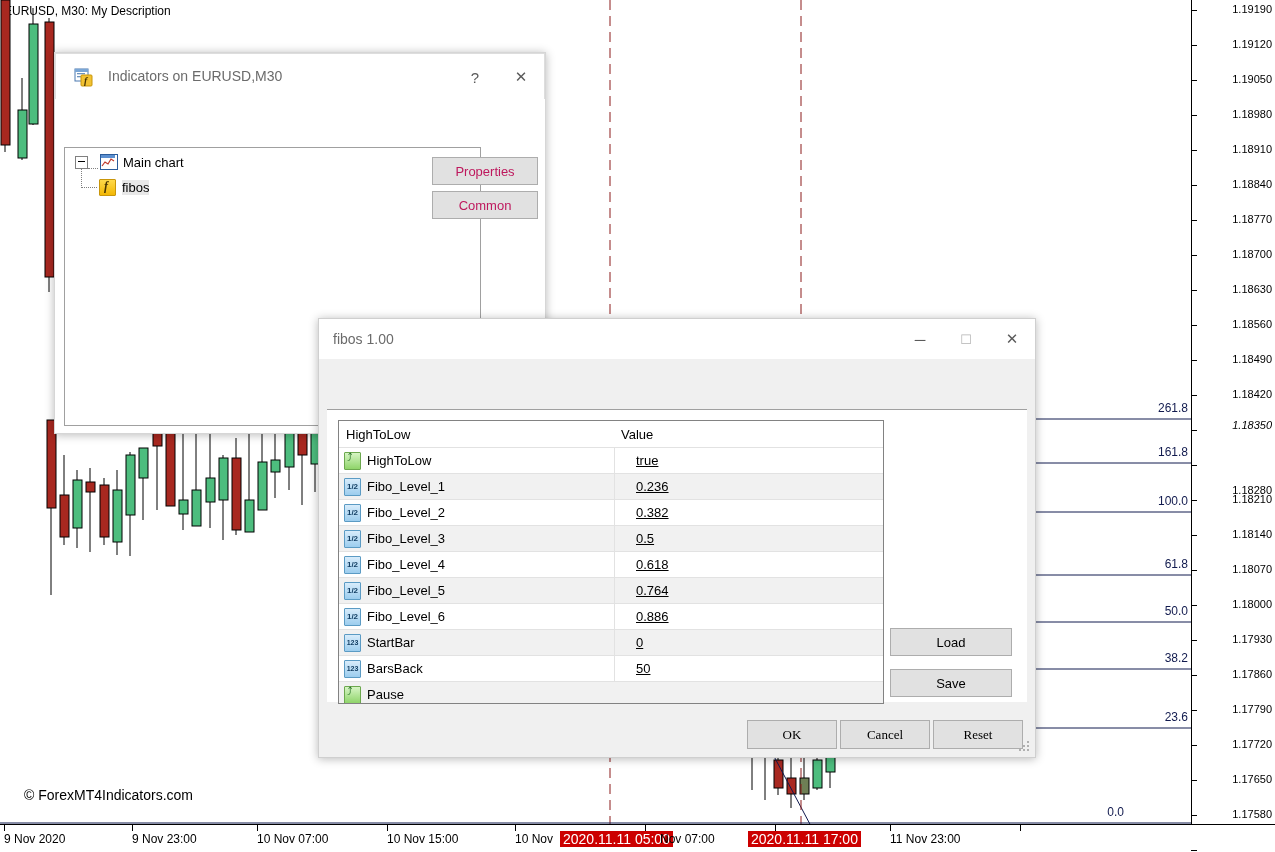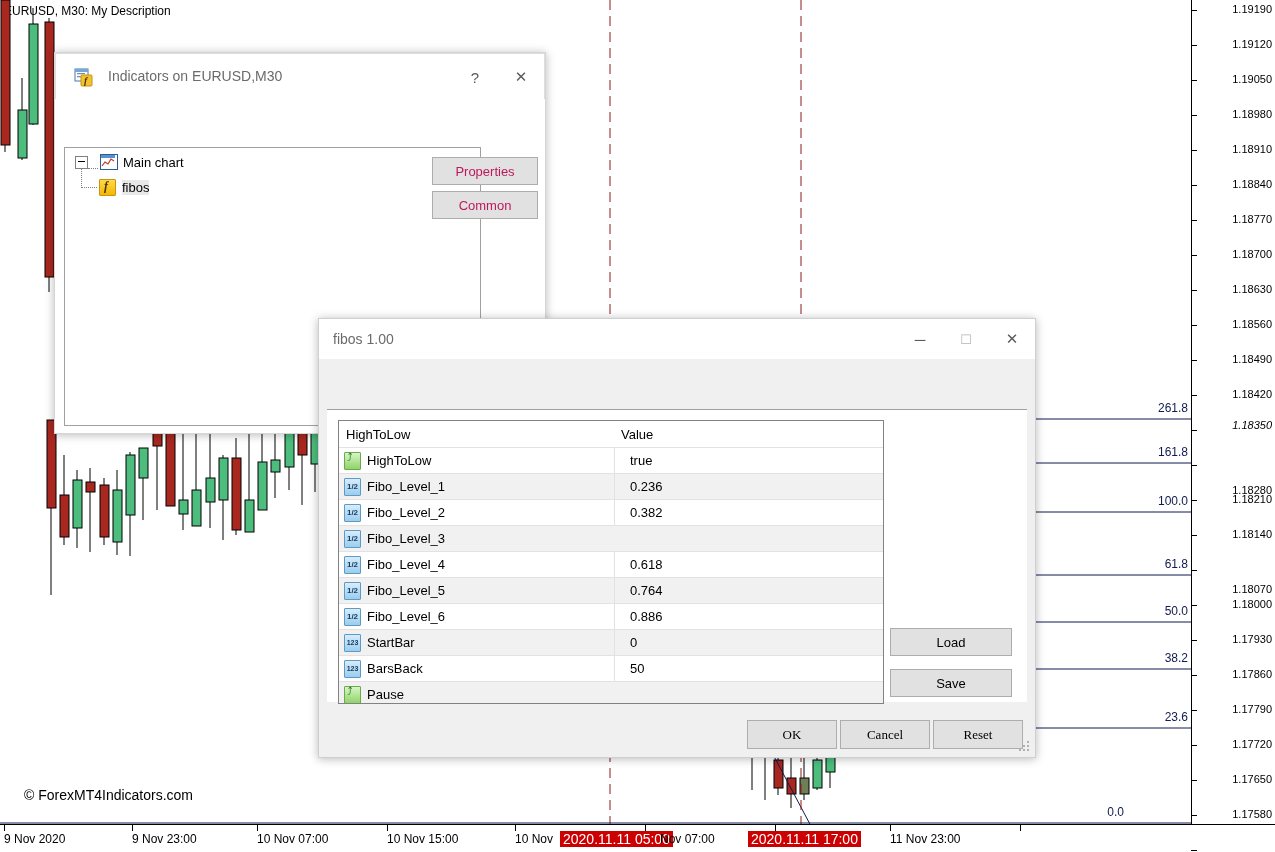--- a/index.html
+++ b/index.html
@@ -80,22 +80,22 @@
 
   
   .params{position:absolute;left:11px;top:10px;width:544px;height:282px;border:1px solid #828282;
       background:#fff;overflow:hidden;}
   .p-head{display:flex;height:26px;align-items:center;background:#fff;}
   .p-head .c1{width:270px;padding-left:7px;font-size:13px;color:#000;}
   .p-head .c2{padding-left:5px;font-size:13px;color:#000;}
   .p-row{display:flex;height:25px;align-items:center;border-top:1px solid #e2e2e2;}
   .p-row.alt{background:#f1f1f1;}
   .p-row .c1{width:270px;display:flex;align-items:center;padding-left:5px;}
-  .p-row .c2{flex:1;padding-left:15px;font-size:13px;color:#000;border-left:1px solid #e2e2e2;
-      height:25px;line-height:25px;}
+  .p-row .c2{flex:1;padding-left:21px;font-size:13px;color:#000;border-left:1px solid #e2e2e2;
+      height:25px;line-height:25px;text-decoration:underline;}
   .p-name{font-size:13px;color:#000;margin-left:6px;white-space:nowrap;}
   .vico{width:15px;height:16px;position:relative;flex:0 0 15px;border-radius:1px;}
   .vico.bool{background:linear-gradient(#d6f5c4,#8fd46a);border:1px solid #6ca84e;}
   .vico.bool:after{content:"\2934";position:absolute;left:2px;top:-2px;font-size:11px;color:#1e6b1e;}
   .vico.dbl{background:linear-gradient(#d8ecfb,#9ccdee);border:1px solid #5b9bc4;
       font-size:8px;color:#123e63;text-align:center;line-height:15px;font-weight:bold;}
   .vico.int{background:linear-gradient(#d8ecfb,#9ccdee);border:1px solid #5b9bc4;
       font-size:7px;color:#123e63;text-align:center;line-height:15px;font-weight:bold;}
 
   .side-btn{position:absolute;width:120px;height:26px;background:#e1e1e1;border:1px solid #adadad;
@@ -233,21 +233,21 @@
       <div class="price-tick" style="top: 214px;">1.18770</div>
       <div class="price-tick" style="top: 249px;">1.18700</div>
       <div class="price-tick" style="top: 284px;">1.18630</div>
       <div class="price-tick" style="top: 319px;">1.18560</div>
       <div class="price-tick" style="top: 354px;">1.18490</div>
       <div class="price-tick" style="top: 389px;">1.18420</div>
       <div class="price-tick" style="top: 420px; font-style: italic;">1.18350</div>
       <div class="price-tick" style="top: 485px;">1.18280</div>
       <div class="price-tick" style="top: 494px;">1.18210</div>
       <div class="price-tick" style="top: 529px;">1.18140</div>
-      <div class="price-tick" style="top: 584px;">1.18070</div>
+      <div class="price-tick" style="top: 564px;">1.18070</div>
       <div class="price-tick" style="top: 599px;">1.18000</div>
       <div class="price-tick" style="top: 634px;">1.17930</div>
       <div class="price-tick" style="top: 669px;">1.17860</div>
       <div class="price-tick" style="top: 704px;">1.17790</div>
       <div class="price-tick" style="top: 739px;">1.17720</div>
       <div class="price-tick" style="top: 774px;">1.17650</div>
       <div class="price-tick" style="top: 809px;">1.17580</div>
       <div class="price-tick" style="top: 844px;">1.17510</div>
     </div>
 
@@ -382,20 +382,21 @@
                 <span class="vico dbl">1/2</span>
                 <span class="p-name">Fibo_Level_2</span>
               </div>
               <div class="c2">0.382</div>
             </div>
             <div class="p-row alt">
               <div class="c1">
                 <span class="vico dbl">1/2</span>
                 <span class="p-name">Fibo_Level_3</span>
               </div>
+              <div class="c2">0.5</div>
             </div>
             <div class="p-row">
               <div class="c1">
                 <span class="vico dbl">1/2</span>
                 <span class="p-name">Fibo_Level_4</span>
               </div>
               <div class="c2">0.618</div>
             </div>
             <div class="p-row alt">
               <div class="c1">

